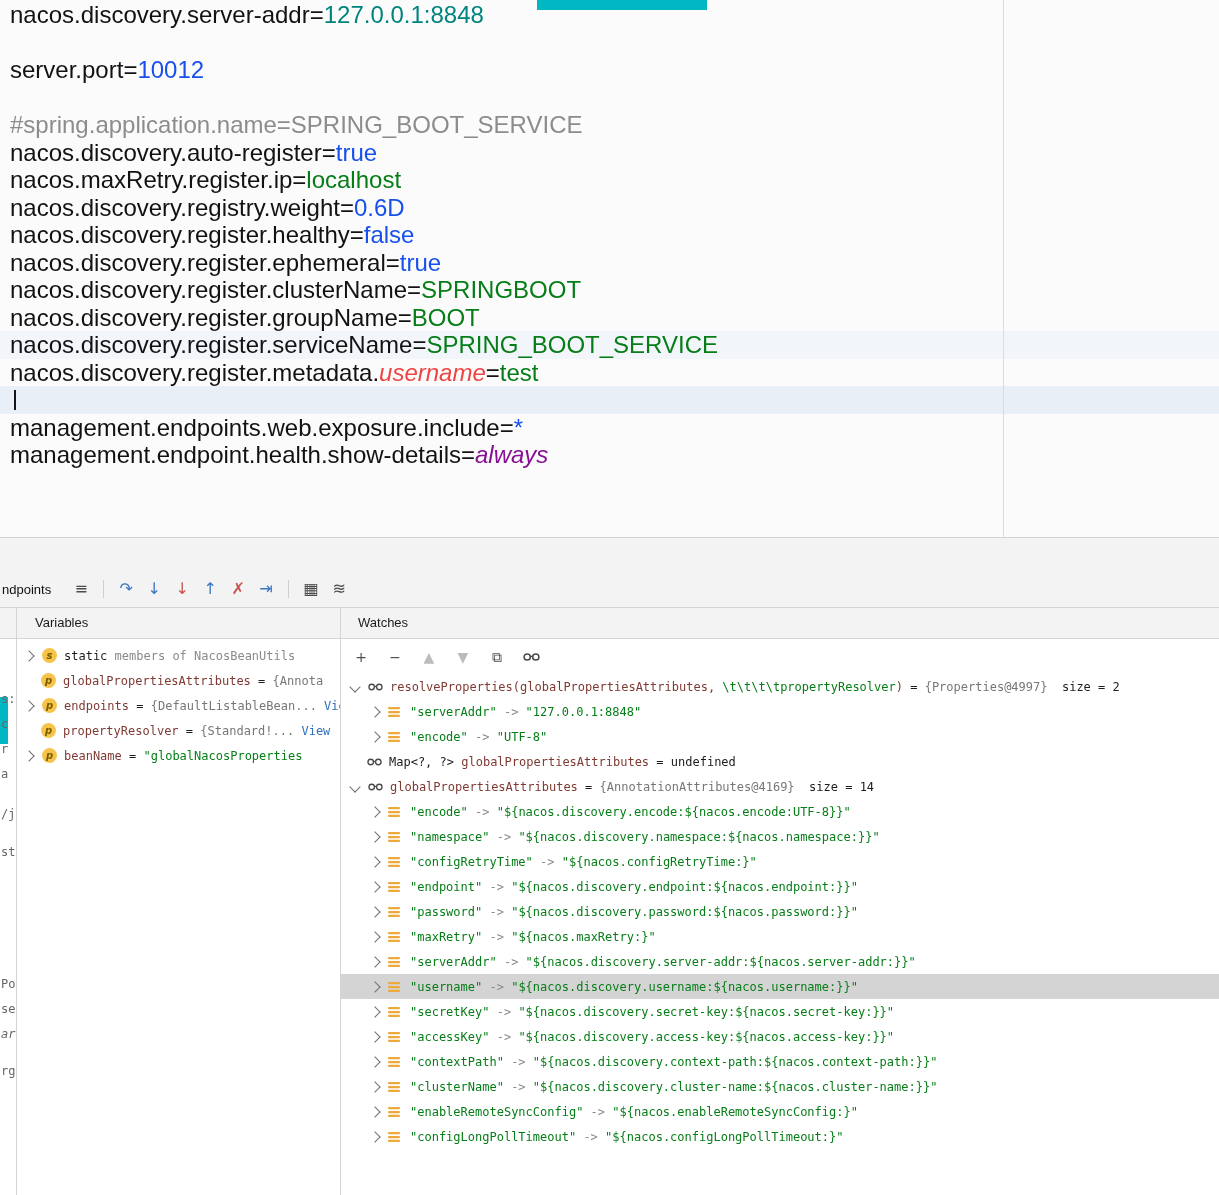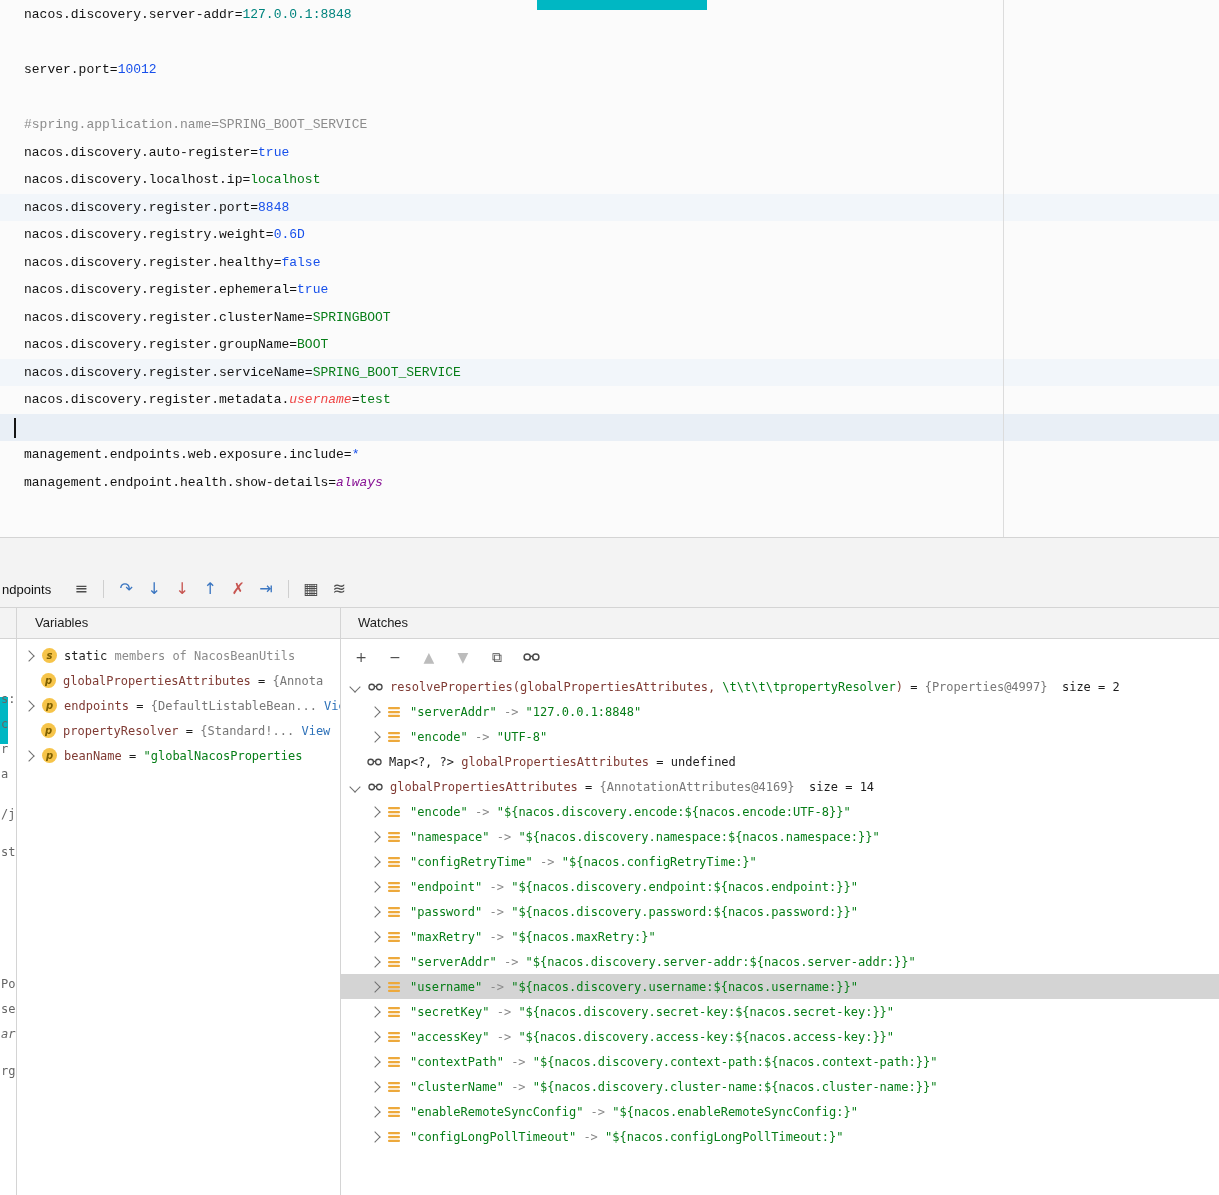--- a/index.html
+++ b/index.html
@@ -3,22 +3,22 @@
 <meta charset="utf-8">
 <style>
   html,body{margin:0;padding:0;background:#ffffff;}
   .screen{position:relative;width:1219px;height:1195px;background:#ffffff;overflow:hidden;
           font-family:"Liberation Sans",sans-serif;}
 
   
   .editor{position:absolute;left:0;top:0;width:1219px;height:537px;background:#fbfbfb;
           border-bottom:1px solid #d4d4d4;overflow:hidden;cursor:text;}
   #editor-lines{position:absolute;left:0;top:1px;right:0;}
-  .eline{position:relative;height:27.5px;line-height:27.5px;padding-left:24px;white-space:pre;
-         font-family:Liberation Mono, monospace;font-size:13px;}
+  .eline{position:relative;height:27.5px;line-height:27.5px;padding-left:10px;white-space:pre;
+         font-family:Liberation Sans, sans-serif;font-size:24px;}
   .eline.hl{background:#f2f6fa;}
   .eline.caret-line{background:#e9eff6;}
   .caret{position:absolute;left:14px;top:4px;width:2px;height:20px;background:#151515;}
   .margin-line{position:absolute;left:1003px;top:0;width:1px;height:537px;background:#dcdcdc;}
   .teal-accent{position:absolute;left:537px;top:0;width:170px;height:10px;background:#00b7c3;}
 
   .e-key{color:#121212}.e-keyit{color:#ef4444;font-style:italic}
   .e-teal{color:#00847e}.e-num{color:#1750eb}.e-str{color:#067d17}
   .e-cmt{color:#8c8c8c}.e-kw{color:#871094;font-style:italic}
 
@@ -73,22 +73,21 @@
 <div class="screen">
 
   <div class="editor">
     <div id="editor-lines">
         <div class="eline"><span class="e-key">nacos.discovery.server-addr=</span><span class="e-teal">127.0.0.1:8848</span></div>
         <div class="eline"></div>
         <div class="eline"><span class="e-key">server.port=</span><span class="e-num">10012</span></div>
         <div class="eline"></div>
         <div class="eline"><span class="e-cmt">#spring.application.name=SPRING_BOOT_SERVICE</span></div>
         <div class="eline"><span class="e-key">nacos.discovery.auto-register=</span><span class="e-num">true</span></div>
-        <div class="eline"><span class="e-key">nacos.discovery.localhost.ip=</span><span class="e-str">localhost</span></div>
-        <div class="eline hl"><span class="e-key">nacos.discovery.register.port=</span><span class="e-num">8848</span></div>
+        <div class="eline"><span class="e-key">nacos.maxRetry.register.ip=</span><span class="e-str">localhost</span></div>
         <div class="eline"><span class="e-key">nacos.discovery.registry.weight=</span><span class="e-num">0.6D</span></div>
         <div class="eline"><span class="e-key">nacos.discovery.register.healthy=</span><span class="e-num">false</span></div>
         <div class="eline"><span class="e-key">nacos.discovery.register.ephemeral=</span><span class="e-num">true</span></div>
         <div class="eline"><span class="e-key">nacos.discovery.register.clusterName=</span><span class="e-str">SPRINGBOOT</span></div>
         <div class="eline"><span class="e-key">nacos.discovery.register.groupName=</span><span class="e-str">BOOT</span></div>
         <div class="eline hl"><span class="e-key">nacos.discovery.register.serviceName=</span><span class="e-str">SPRING_BOOT_SERVICE</span></div>
         <div class="eline"><span class="e-key">nacos.discovery.register.metadata.</span><span class="e-keyit">username</span><span class="e-key">=</span><span class="e-str">test</span></div>
         <div class="eline caret-line"><span class="caret"></span></div>
         <div class="eline"><span class="e-key">management.endpoints.web.exposure.include=</span><span class="e-num">*</span></div>
         <div class="eline"><span class="e-key">management.endpoint.health.show-details=</span><span class="e-kw">always</span></div>

